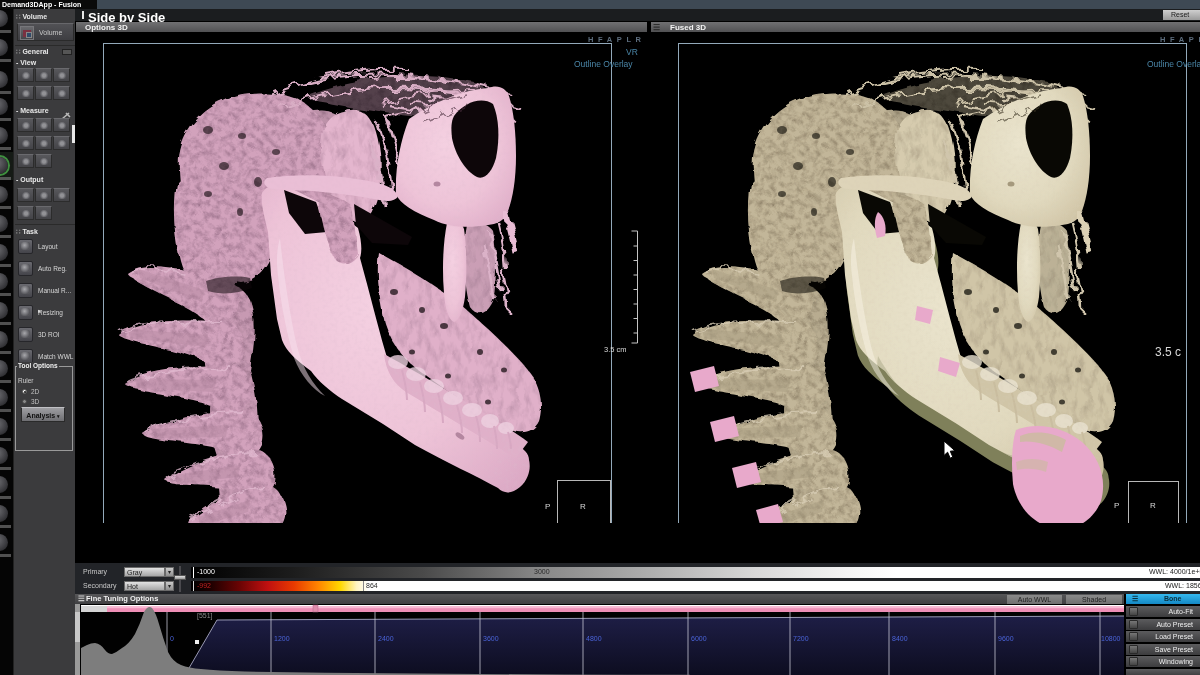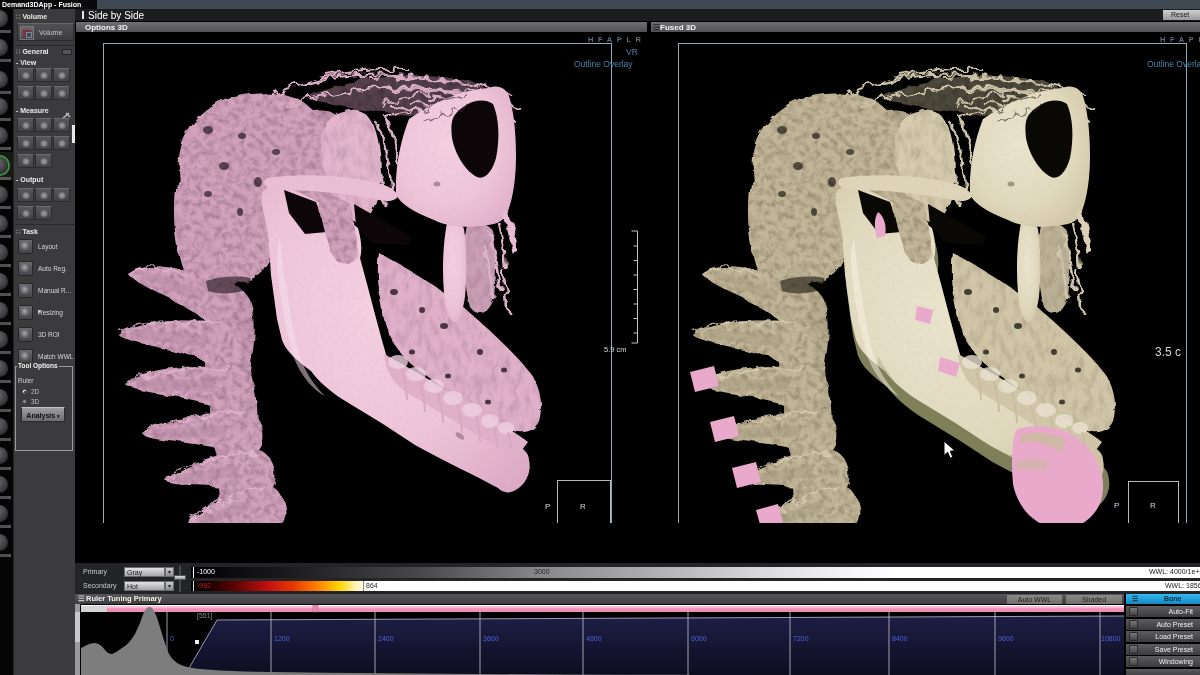--- a/index.html
+++ b/index.html
@@ -214,26 +214,26 @@
     <div style="position:absolute;left:17px;top:379px;color:#c0c0c0;font-size:6.5px;">2D</div>
     <div style="position:absolute;left:8px;top:390px;width:5px;height:5px;border-radius:50%;background:#888;border:1px solid #444;"></div>
     <div style="position:absolute;left:17px;top:389px;color:#c0c0c0;font-size:6.5px;">3D</div>
     <div style="position:absolute;left:7px;top:398px;width:44px;height:15px;background:linear-gradient(#9e9ea2,#6e6e72);border:1px solid #2a2a2a;border-top-color:#c0c0c4;color:#111;font-size:7px;font-weight:bold;text-align:center;line-height:15px;">Analysis <span style="font-size:5px;">▾</span></div>
 
     <div style="position:absolute;left:58px;top:116px;width:3px;height:18px;background:#e8e8e8;"></div>
   </div>
 
   <div class="abs" id="sbsrow">
     <span style="position:absolute;left:7px;top:2px;width:2px;height:8px;background:#e8e8e8;"></span>
-    <span style="position:absolute;left:13px;top:1px;font-size:10px;font-weight:normal;">Side by Side</span>
+    <span style="position:absolute;left:13px;top:1px;font-size:13px;font-weight:bold;">Side by Side</span>
   </div>
   <div class="abs" id="resetbtn">Reset</div>
 
   <div class="abs vphdr" style="left:76px;width:571px;"><span style="padding-left:9px;">Options 3D</span></div>
-  <div class="abs vphdr" style="left:651px;width:549px;"><span style="position:absolute;left:2px;top:0px;color:#2e2e2e;">☰</span><span style="padding-left:9px;">Fused 3D</span></div>
+  <div class="abs vphdr" style="left:651px;width:549px;"><span style="position:absolute;left:2px;top:0px;color:#2e2e2e;">☰</span><span style="padding-left:19px;">Fused 3D</span></div>
 
   <div class="abs vp" id="vpL" style="left:76px;width:571px;">
     <div class="selrect" style="left:27px;top:11px;width:509px;height:509px;"></div>
     <div class="hfa" style="left:512px;top:3px;">HFAPLR</div>
     <div class="vrtxt" style="left:550px;top:15px;">VR</div>
     <div class="vrtxt" style="left:498px;top:27px;">Outline Overlay</div>
     <svg id="skullL" style="position:absolute;left:14px;top:0px;" width="470" height="505">
       <style>
  .pink .ctex{fill:#d2a2bc;} .pink .ctex2{fill:#e0b0c9;}
  .pink .csmooth{fill:url(#boneg);} .pink .csmooth2{fill:#e4b6ce;}
@@ -424,21 +424,21 @@
             <ellipse cx="398" cy="370" rx="3" ry="2.5"></ellipse>
   </g>
   <ellipse class="cshade" cx="370" cy="404" rx="5" ry="2.5" transform="rotate(35 370 404)"></ellipse>
 </g>
       </g>
     </svg>
 
     <svg style="position:absolute;left:552px;top:195px;" width="14" height="125">
       <path d="M9.5 4 h-6 M9.5 19 h-4 M9.5 33.5 h-4 M9.5 48 h-4 M9.5 62.5 h-4 M9.5 77 h-4 M9.5 91.5 h-4 M9.5 106 h-4 M9.5 116 h-6 M9.5 4 v112" stroke="#c4c4c4" stroke-width="1" fill="none"></path>
     </svg>
-    <div class="octxt" style="left:528px;top:313px;font-size:7.5px;">5.9 cm</div>
+    <div class="octxt" style="left:528px;top:313px;font-size:7.5px;">3.5 cm</div>
     <div class="obox" style="left:481px;top:448px;width:54px;height:53px;"></div>
     <div class="octxt" style="left:469px;top:470px;">P</div>
     <div class="octxt" style="left:504px;top:470px;">R</div>
     <div class="octxt" style="left:504px;top:507px;">F</div>
   </div>
 
   <div class="abs vp" id="vpR" style="left:651px;width:549px;">
     <div class="selrect" style="left:27px;top:11px;width:509px;height:509px;"></div>
     <div class="hfa" style="left:509px;top:3px;">HFAPLR</div>
     <div class="vrtxt" style="left:496px;top:27px;">Outline Overlay</div>
@@ -628,21 +628,21 @@
   </div>
   <div class="abs" id="gbar1"></div>
   <div class="abs" id="gbar2"></div>
   <div class="abs bartxt" style="left:193px;top:567px;color:#fff;border-left:1px solid #fff;padding-left:3px;height:11px;">-1000</div>
   <div class="abs bartxt" style="left:534px;top:567px;color:#2a2a2a;">3000</div>
   <div class="abs bartxt" style="left:1149px;top:567px;color:#1a1a1a;">WWL: 4000/1e+0</div>
   <div class="abs bartxt" style="left:193px;top:581px;color:#c02020;border-left:1px solid #d8d8d8;padding-left:3px;height:10px;">-992</div>
   <div class="abs bartxt" style="left:363px;top:581px;color:#2a2a2a;border-left:1px solid #888;padding-left:2px;height:10px;">864</div>
   <div class="abs bartxt" style="left:1165px;top:581px;color:#1a1a1a;">WWL: 1856</div>
 
-  <div class="abs" id="fthdr"><span style="position:absolute;left:3px;top:0;color:#c8c8c8;">☰</span><span style="padding-left:11px;">Ruler Tuning Primary</span>
+  <div class="abs" id="fthdr"><span style="position:absolute;left:3px;top:0;color:#c8c8c8;">☰</span><span style="padding-left:11px;">Fine Tuning Options</span>
     <div class="ftbtn" style="left:932px;width:55px;">Auto WWL</div>
     <div class="ftbtn" style="left:991px;width:56px;">Shaded</div>
   </div>
   <div class="abs" id="bonebtn">
     <span style="position:absolute;left:6px;">☰</span>
     <span style="position:absolute;left:38px;">Bone</span>
   </div>
 
   <div class="abs" id="histo">
     <svg width="1049" height="71">

